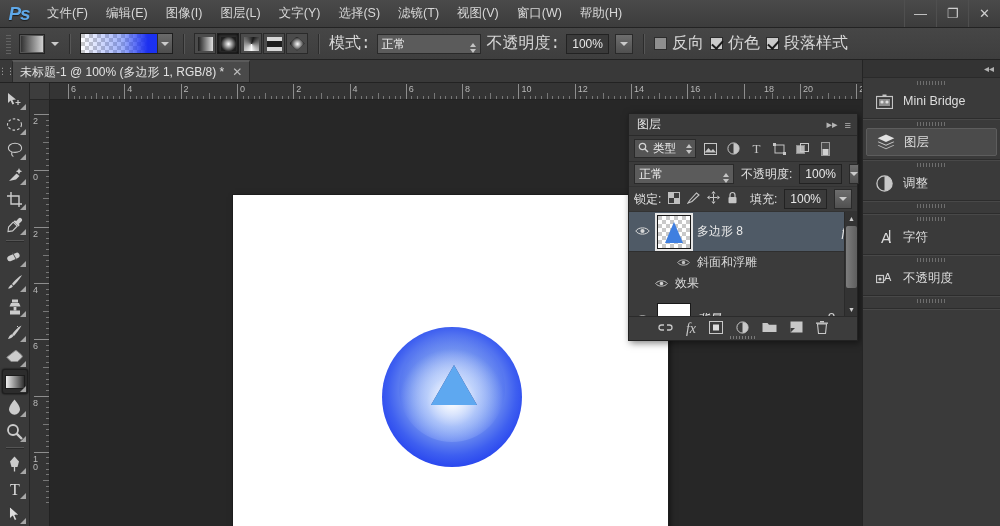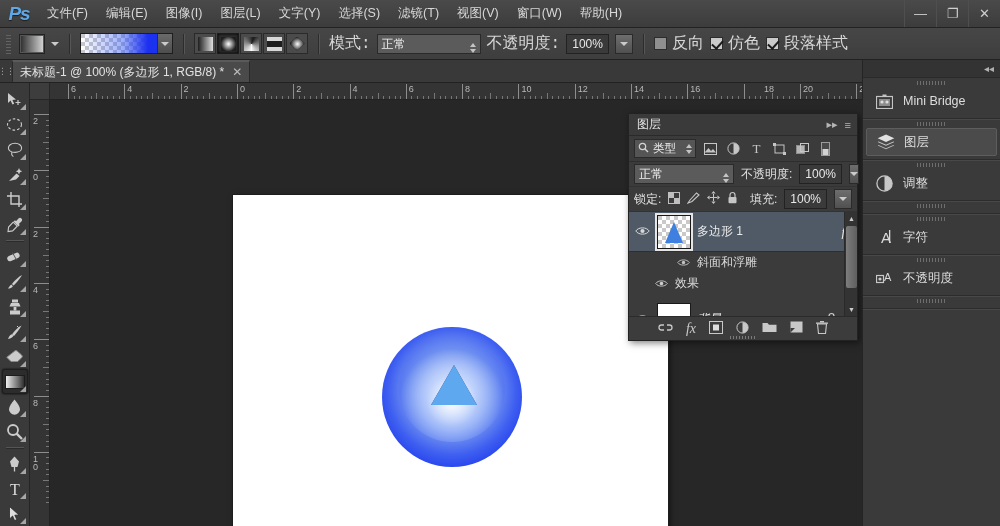--- a/index.html
+++ b/index.html
@@ -887,21 +887,21 @@
     <div class="layer selected">
       <span class="eye">
         <svg width="15" height="10" viewBox="0 0 15 10">
             <path d="M0.8 5 C3.5 0.8 11.5 0.8 14.2 5 C11.5 9.2 3.5 9.2 0.8 5 Z" fill="none" stroke="#d8d8d8" stroke-width="1"></path>
             <circle cx="7.5" cy="5" r="2.1" fill="#d8d8d8"></circle>
           </svg>
       </span>
       <div class="thumb sel-outline">
         <div class="tri-mini"></div>
       </div>
-      <span class="layer-name">多边形 1</span>
+      <span class="layer-name">多边形 8</span>
       <span class="fx-mark">fx</span>
     </div>
 
     <div class="sub-row lvl2">
       <span>
         <svg width="13" height="9" viewBox="0 0 13 9">
             <path d="M0.7 4.5 C3 1 10 1 12.3 4.5 C10 8 3 8 0.7 4.5 Z" fill="none" stroke="#c4c4c4" stroke-width="0.9"></path>
             <circle cx="6.5" cy="4.5" r="1.7" fill="#c4c4c4"></circle>
           </svg>
       </span>

